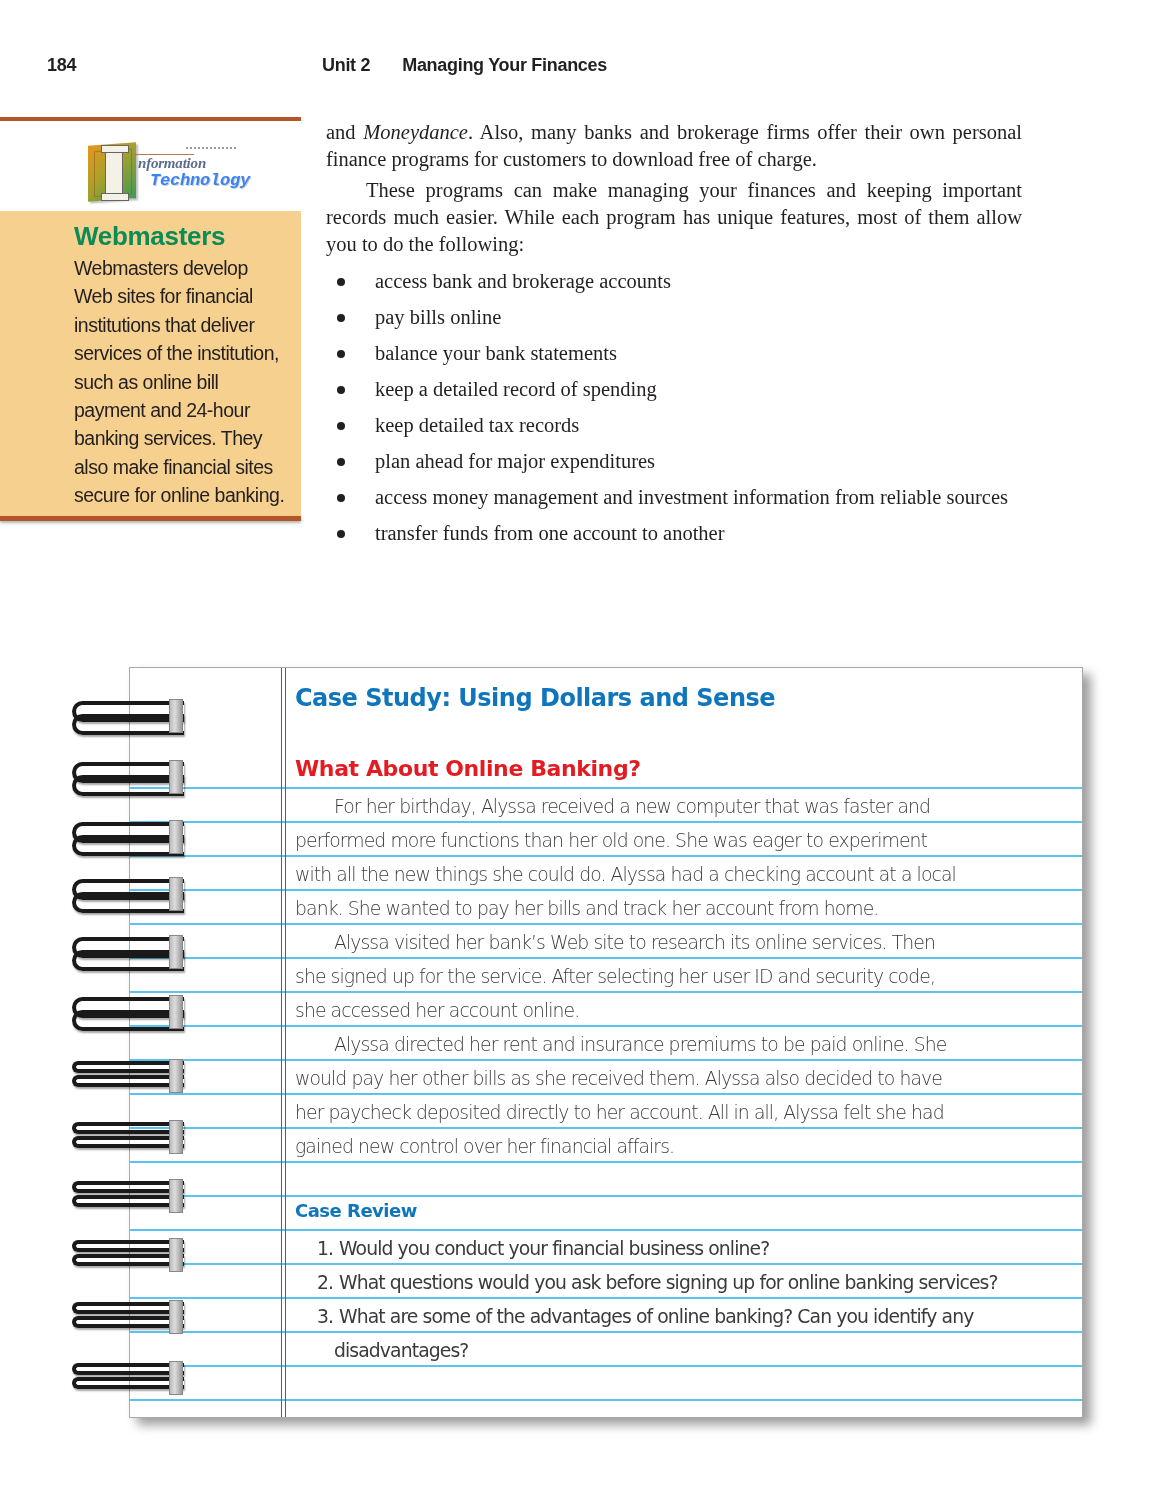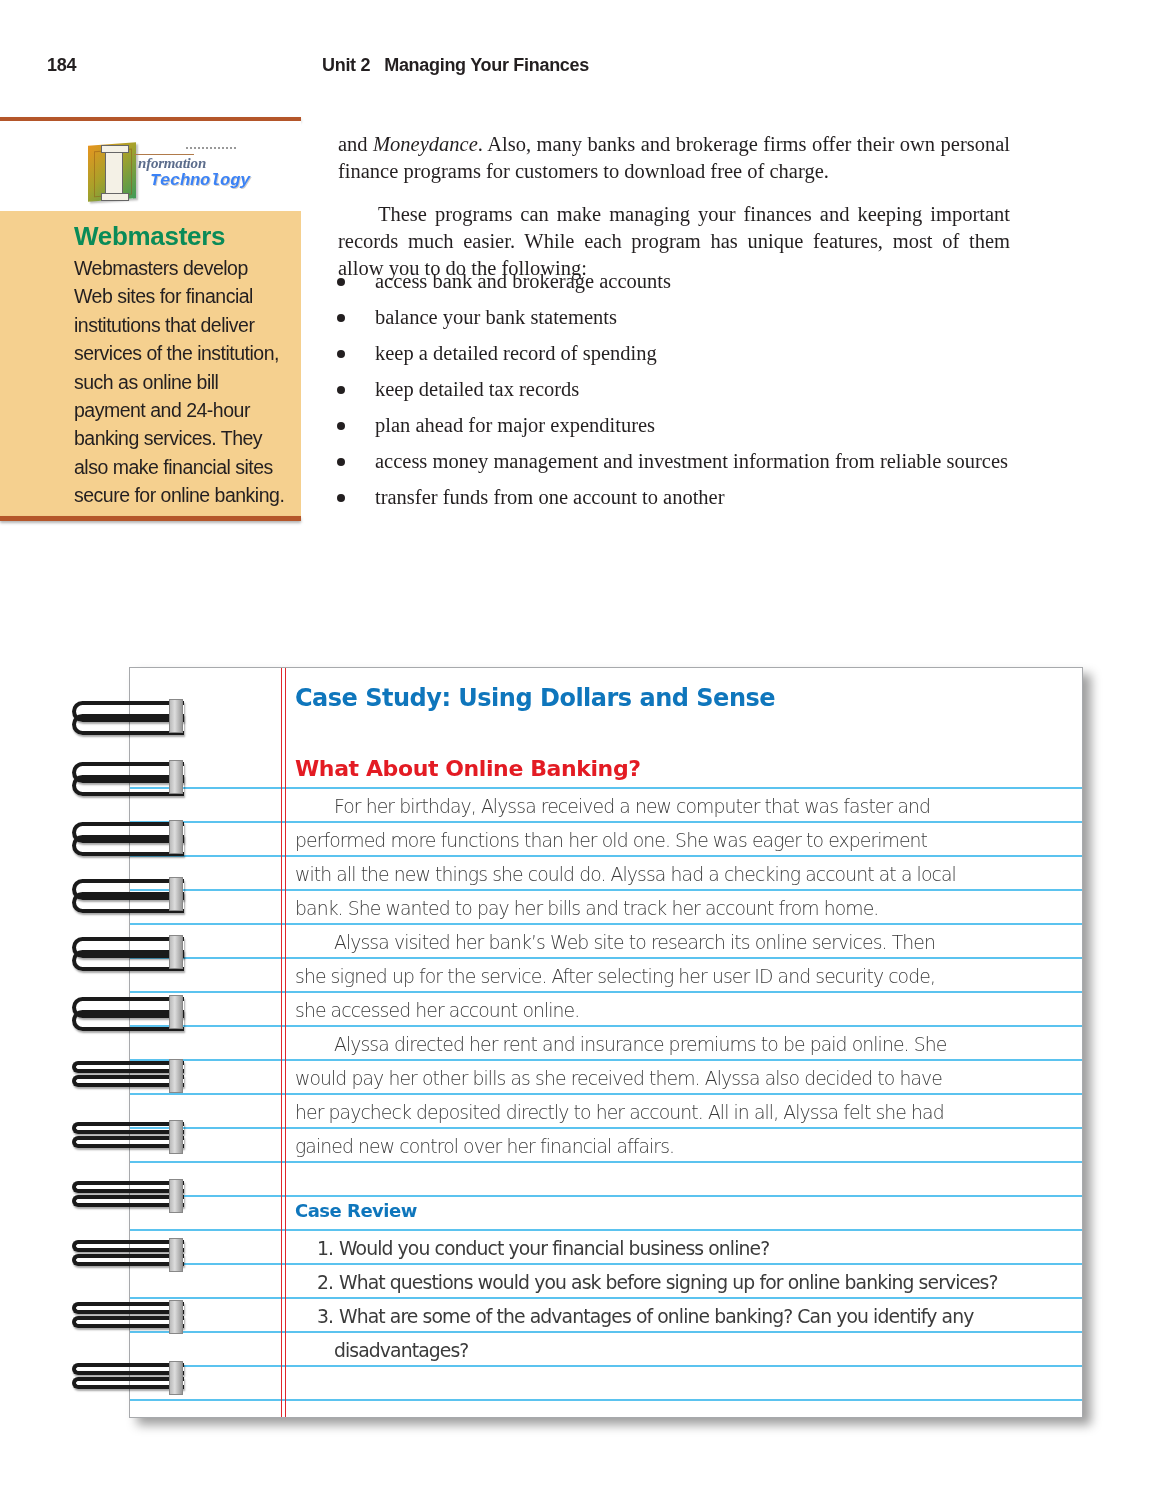--- a/index.html
+++ b/index.html
@@ -1,20 +1,20 @@
 <!DOCTYPE html>
 <html><head>
 <meta charset="utf-8">
 <style>
   html, body { margin: 0; padding: 0; background: #ffffff; }
   body { width: 1167px; height: 1490px; position: relative; overflow: hidden; font-family: "Liberation Serif", serif; color: #231f20; }
 
   .page-number { position: absolute; left: 47px; top: 55px; font-family: "Liberation Sans", sans-serif; font-weight: bold; font-size: 18px; letter-spacing: -0.3px; }
   .running-head { position: absolute; left: 322px; top: 55px; font-family: "Liberation Sans", sans-serif; font-weight: bold; font-size: 18px; letter-spacing: -0.3px; }
-  .running-head .unit { margin-right: 14px; }
+  .running-head .unit { margin-right: 32px; }
 
   
   .sidebar { position: absolute; left: 0; top: 117px; width: 301px; height: 404px; }
   .sidebar .rule-top { position: absolute; left: 0; top: 0; width: 301px; height: 4px; background: #b4562a; box-shadow: 0 2px 3px rgba(0,0,0,0.25); }
   .sidebar .rule-bottom { position: absolute; left: 0; bottom: 0; width: 301px; height: 5px; background: #b4562a; box-shadow: 0 2px 3px rgba(0,0,0,0.3); }
   .sidebar .logo-area { position: absolute; left: 0; top: 4px; width: 301px; height: 90px; background: #fff; }
   .sidebar .body { position: absolute; left: 0; top: 94px; width: 301px; height: 305px; background: #f5d08f; }
   .it-logo { position: absolute; left: 78px; top: 18px; width: 160px; height: 64px; }
   .it-logo .block { position: absolute; left: 10px; top: 5px; width: 48px; height: 56px; background: linear-gradient(135deg, #e7951f 0%, #a8a12a 45%, #3e9a58 100%); transform: skewY(-4deg); box-shadow: 2px 2px 2px rgba(0,0,0,0.25); }
   .it-logo .block::after { content: ""; position: absolute; left: 6px; top: 6px; width: 36px; height: 44px; border: 1px solid rgba(140,80,20,0.45); }
@@ -26,21 +26,21 @@
   .it-logo .word2 { position: absolute; left: 72px; top: 32px; font-family: Liberation Mono, monospace; font-style: italic; font-weight: bold; font-size: 17px; color: #3b82f6; letter-spacing: -0.2px; text-shadow: 1px 1px 0 rgba(0,0,0,0.2); text-align: right; }
   .it-logo .dots { position: absolute; left: 108px; top: 8px; width: 50px; border-top: 2px dotted #999; }
   .it-logo .line { position: absolute; left: 56px; top: 15px; width: 60px; border-top: 1px solid #b07a4a; }
 
   .sidebar .title { position: absolute; left: 74px; top: 104px; font-family: "Liberation Sans", sans-serif; font-weight: bold; font-size: 26px; color: #0a8b58; letter-spacing: -0.3px; }
   .sidebar .text { position: absolute; left: 74px; top: 137px; width: 222px; font-family: "Liberation Sans", sans-serif; font-size: 19.5px; line-height: 28.4px; color: #231f20; letter-spacing: -0.5px; }
   .sidebar .text span { display: block; white-space: nowrap; }
 
   
   .body-text { position: absolute; left: 322px; top: 115px; width: 704px; font-size: 20.5px; line-height: 27px; }
-  .body-text p { margin: 16px; text-align: justify; }
+  .body-text p { margin: 4px; text-align: justify; }
   .body-text p.indent { text-indent: 40px; }
   .bullets { position: absolute; left: 322px; top: 256px; width: 720px; list-style: none; margin: 12px; padding: 0; font-size: 20.5px; line-height: 26px; }
   .bullets li { position: relative; padding-left: 41px; margin-bottom: 10px; }
   .bullets li .dot { position: absolute; left: 3px; top: 10px; width: 8px; height: 8px; border-radius: 50%; background: #231f20; }
 
   
   .notebook { position: absolute; left: 129px; top: 667px; width: 952px; height: 749px; background: #fff; border: 1px solid #a7a9ac; box-shadow: 8px 7px 10px rgba(0,0,0,0.38); }
   .ruled-line { position: absolute; left: 0; width: 952px; height: 2px; background: #5bc3ef; }
   .margin-line { position: absolute; top: 0; width: 1px; height: 749px; background: #e0262c; }
   .coil { position: absolute; left: -58px; width: 112px; height: 36px; }
@@ -97,20 +97,21 @@
   </div>
   <div class="rule-bottom"></div>
 </div>
 
 <div class="body-text">
   <p><span>and </span><i>Moneydance</i><span>. Also, many banks and brokerage firms offer their own personal finance programs for customers to download free of charge.</span></p>
   <p class="indent">These programs can make managing your finances and keeping important records much easier. While each program has unique features, most of them allow you to do the following:</p>
 </div>
 <ul class="bullets">
   <li><span class="dot"></span><span>access bank and brokerage accounts</span></li>
+  <li><span class="dot"></span><span>pay bills online</span></li>
   <li><span class="dot"></span><span>balance your bank statements</span></li>
   <li><span class="dot"></span><span>keep a detailed record of spending</span></li>
   <li><span class="dot"></span><span>keep detailed tax records</span></li>
   <li><span class="dot"></span><span>plan ahead for major expenditures</span></li>
   <li><span class="dot"></span><span>access money management and investment information from reliable sources</span></li>
   <li><span class="dot"></span><span>transfer funds from one account to another</span></li>
 </ul>
 
 <div class="notebook">
 

